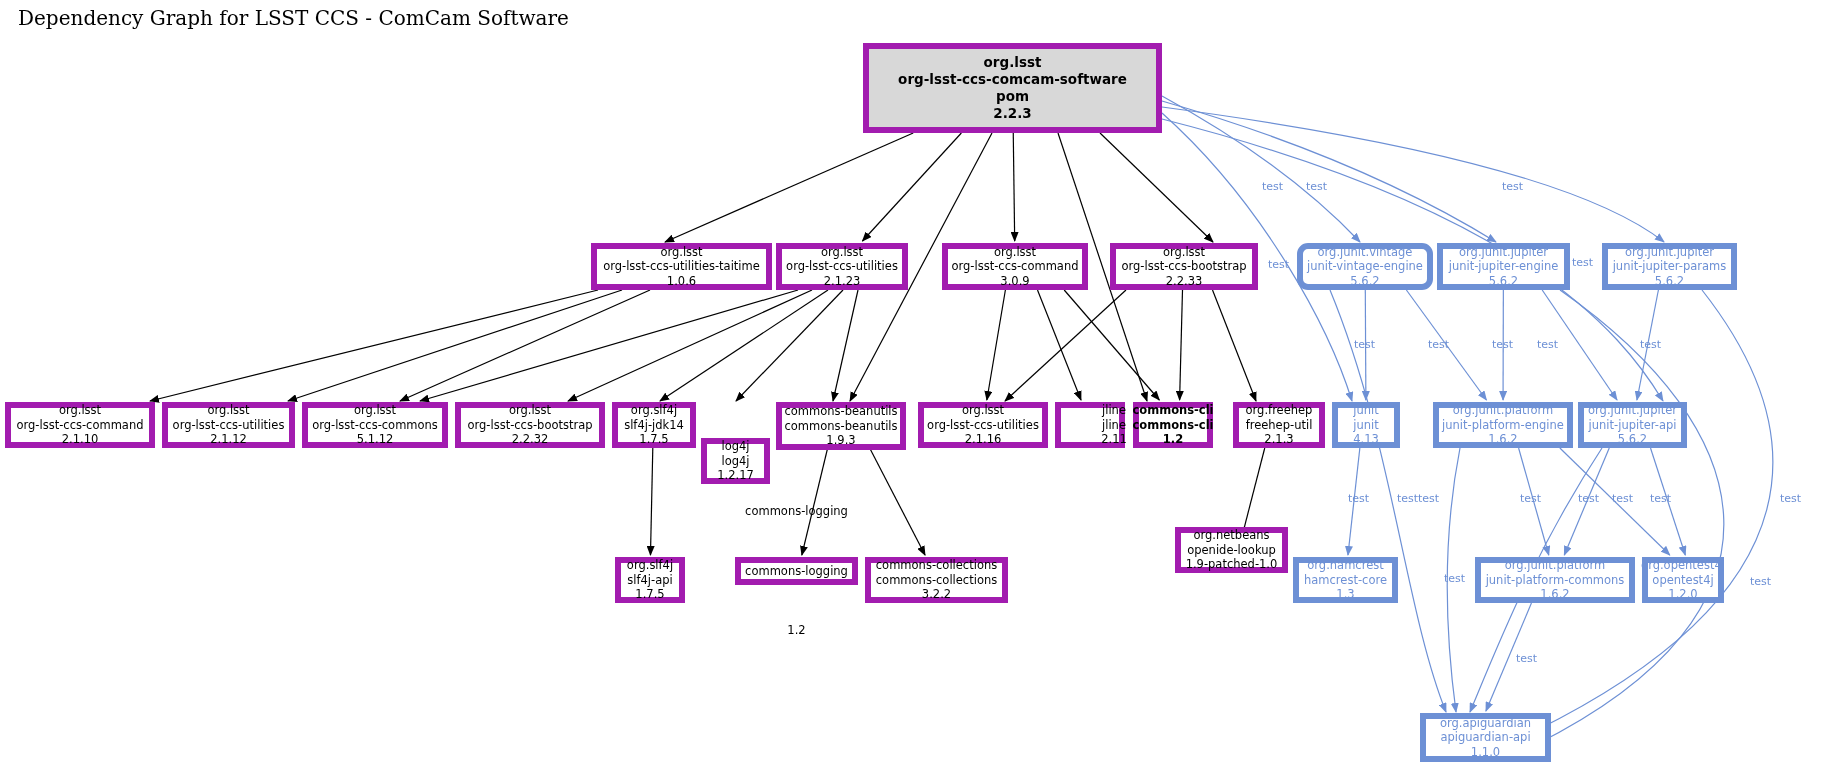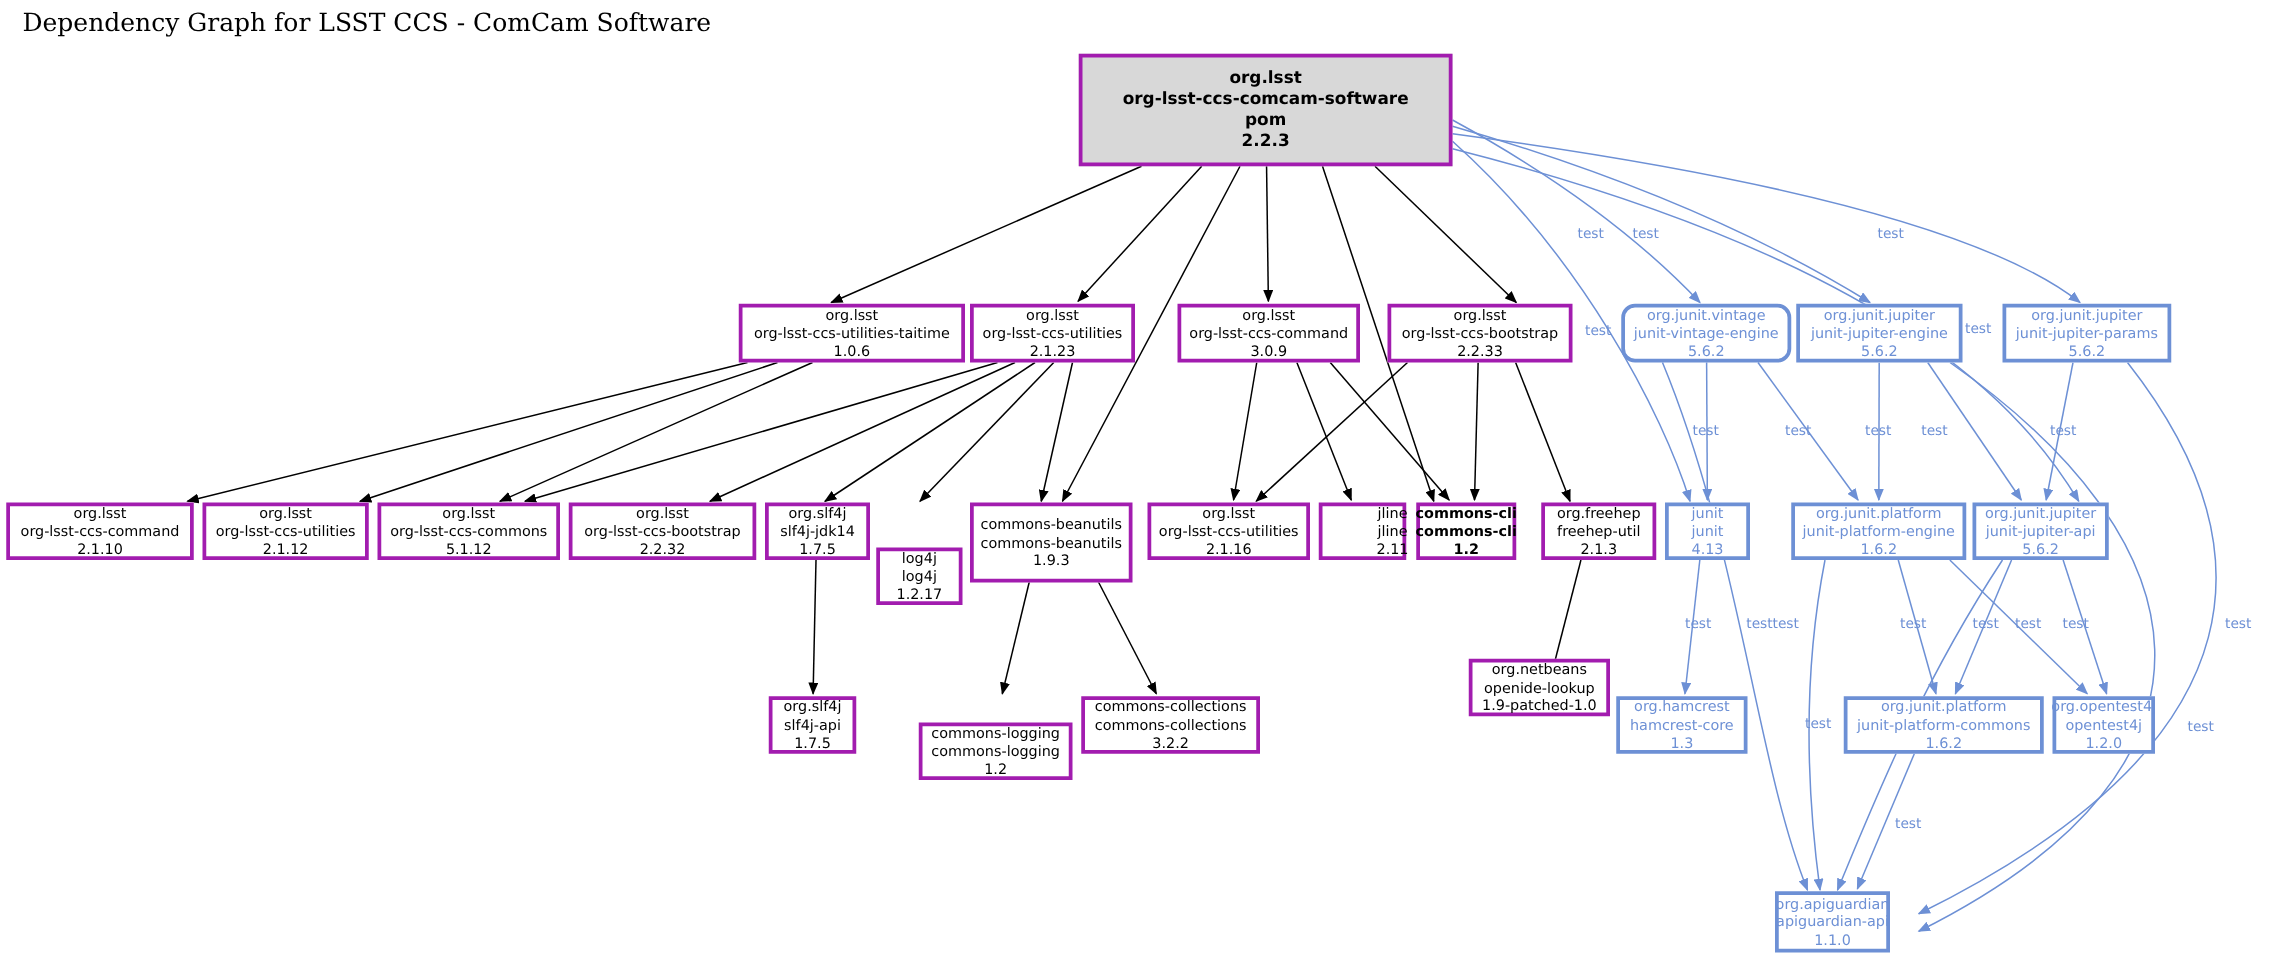--- a/index.html
+++ b/index.html
@@ -1,21 +1,21 @@
 <!DOCTYPE html>
 <html><head>
 <meta charset="utf-8">
 <style>
   html,body{margin:0;padding:0;background:#ffffff;}
   body{position:relative;width:1821px;height:768px;overflow:hidden;
        font-family:"DejaVu Sans",sans-serif;}
   .graph-title{position:absolute;left:18px;top:6px;
        font-family:"DejaVu Serif",serif;font-size:20px;color:#000;white-space:nowrap;}
   #edges-svg{position:absolute;left:0;top:0;}
-  .node{position:absolute;box-sizing:border-box;border:3px solid #a21caf;background:#fff;
+  .node{position:absolute;box-sizing:border-box;border:6px solid #a21caf;background:#fff;
         display:flex;flex-direction:column;justify-content:center;align-items:center;
         text-align:center;font-size:11.5px;line-height:14.5px;color:#000;white-space:nowrap;}
   .node.root{background:#d8d8d8;font-size:13.5px;line-height:17px;font-weight:bold;}
   .node.test{border-color:#6d90d5;color:#6d90d5;}
   .edge-label{position:absolute;font-size:11px;color:#6d90d5;white-space:nowrap;}
 </style>
 </head>
 <body>
 
 <div class="graph-title">Dependency Graph for LSST CCS - ComCam Software</div>
@@ -143,21 +143,21 @@
     <div class="node" style="left: 612px; top: 402px; width: 84px; height: 46px;">
       <span>org.slf4j</span>
       <span>slf4j-jdk14</span>
       <span>1.7.5</span>
     </div>
     <div class="node" style="left: 701px; top: 402px; width: 69px; height: 46px; margin-top: 36px;">
       <span>log4j</span>
       <span>log4j</span>
       <span>1.2.17</span>
     </div>
-    <div class="node" style="left: 776px; top: 402px; width: 130px; height: 64px;">
+    <div class="node" style="left: 776px; top: 402px; width: 130px; height: 48px;">
       <span>commons-beanutils</span>
       <span>commons-beanutils</span>
       <span>1.9.3</span>
     </div>
     <div class="node" style="left: 918px; top: 402px; width: 130px; height: 46px;">
       <span>org.lsst</span>
       <span>org-lsst-ccs-utilities</span>
       <span>2.1.16</span>
     </div>
     <div class="node" style="left: 1055px; top: 402px; width: 70px; height: 46px; padding-left: 48px;">
@@ -188,21 +188,21 @@
     <div class="node test" style="left: 1578px; top: 402px; width: 109px; height: 46px;">
       <span>org.junit.jupiter</span>
       <span>junit-jupiter-api</span>
       <span>5.6.2</span>
     </div>
     <div class="node" style="left: 615px; top: 557px; width: 70px; height: 46px;">
       <span>org.slf4j</span>
       <span>slf4j-api</span>
       <span>1.7.5</span>
     </div>
-    <div class="node" style="left: 735px; top: 578px; width: 123px; height: 46px;">
+    <div class="node" style="left: 735px; top: 557px; width: 123px; height: 28px; gap: 45px;">
       <span>commons-logging</span>
       <span>commons-logging</span>
       <span>1.2</span>
     </div>
     <div class="node" style="left: 865px; top: 557px; width: 143px; height: 46px;">
       <span>commons-collections</span>
       <span>commons-collections</span>
       <span>3.2.2</span>
     </div>
     <div class="node" style="left: 1175px; top: 527px; width: 113px; height: 46px;">
@@ -218,21 +218,21 @@
     <div class="node test" style="left: 1475px; top: 557px; width: 160px; height: 46px;">
       <span>org.junit.platform</span>
       <span>junit-platform-commons</span>
       <span>1.6.2</span>
     </div>
     <div class="node test" style="left: 1642px; top: 557px; width: 82px; height: 46px;">
       <span>org.opentest4j</span>
       <span>opentest4j</span>
       <span>1.2.0</span>
     </div>
-    <div class="node test" style="left: 1420px; top: 713px; width: 92px; height: 49px;">
+    <div class="node test" style="left: 1420px; top: 713px; width: 131px; height: 49px;">
       <span>org.apiguardian</span>
       <span>apiguardian-api</span>
       <span>1.1.0</span>
     </div>
   </div>
 
 <div class="edge-label" style="left: 1262px; top: 180px;">test</div>
 <div class="edge-label" style="left: 1306px; top: 180px;">test</div>
 <div class="edge-label" style="left: 1502px; top: 180px;">test</div>
 <div class="edge-label" style="left: 1268px; top: 258px;">test</div>

